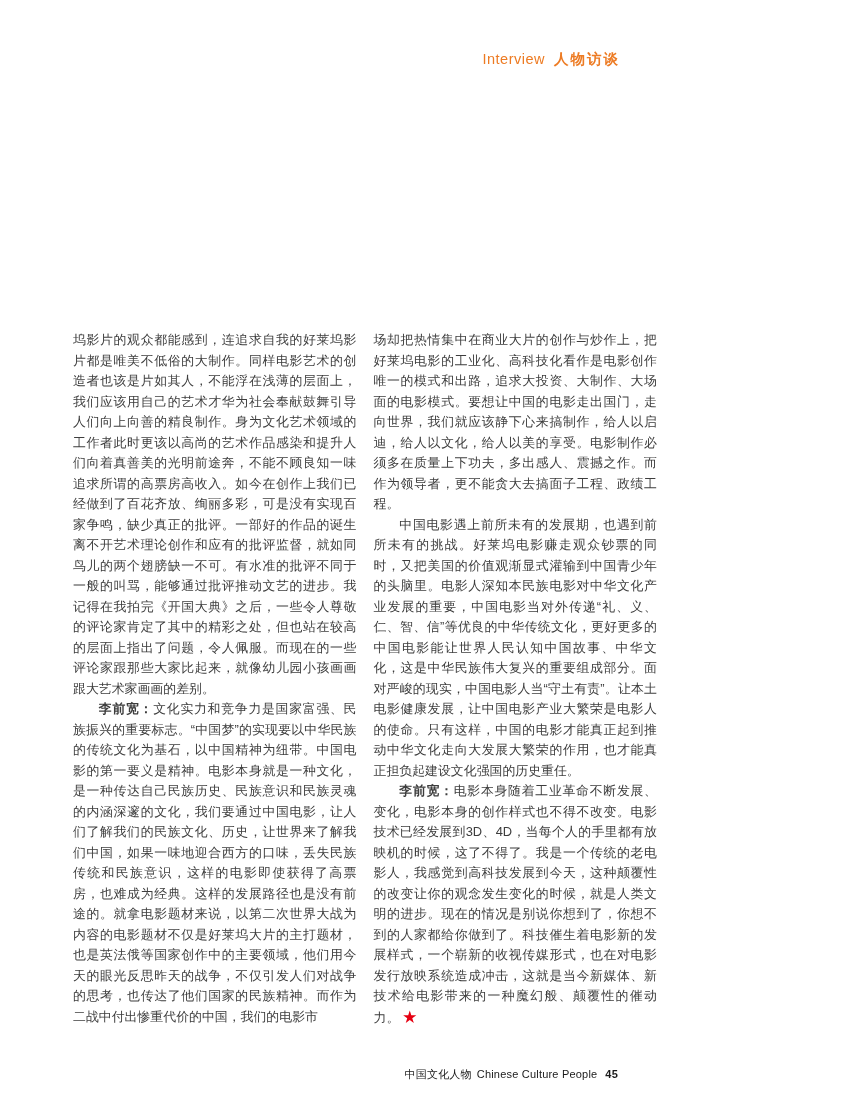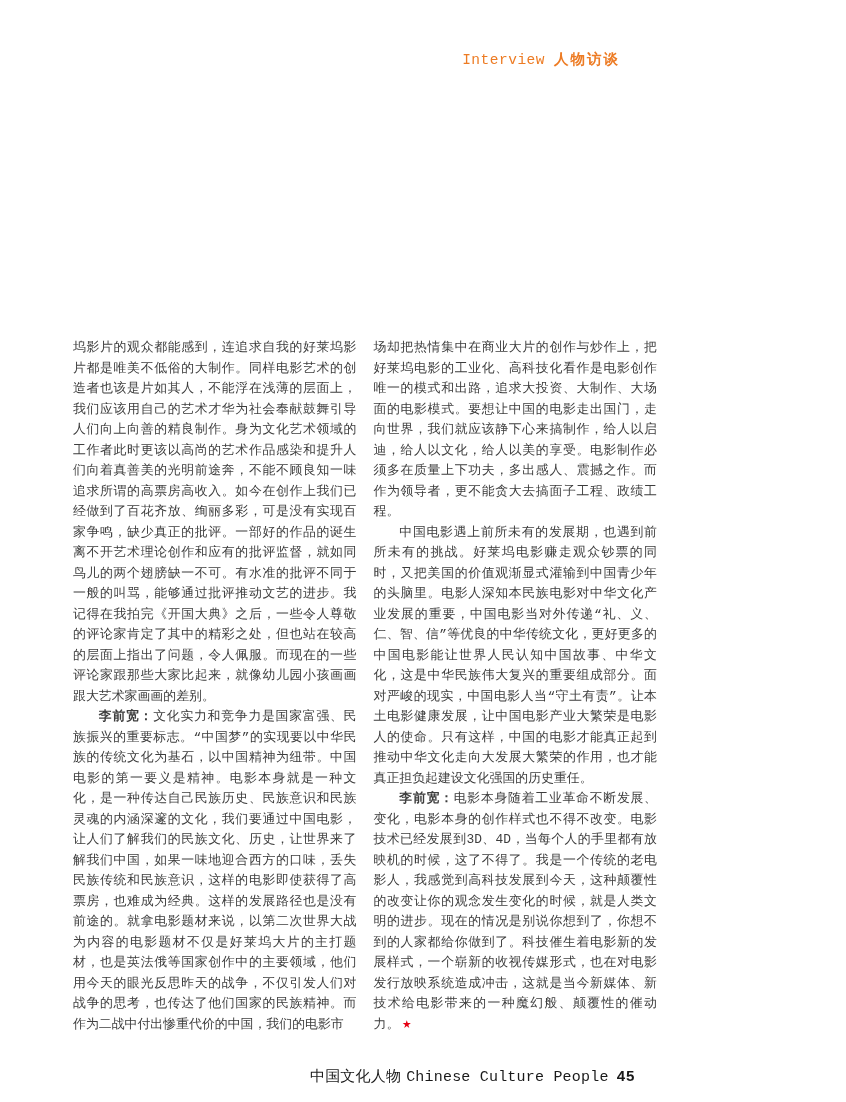--- a/index.html
+++ b/index.html
@@ -6,41 +6,41 @@
     --accent:#ed7b23;
     --star:#e60012;
     --ink:#3d3d3d;
   }
   html,body{margin:0;padding:0;background:#ffffff;}
   .page{
     position:relative;
     width:674px;height:1102px;
     background:#ffffff;
     overflow:hidden;
-    font-family:Liberation Mono, monospace;
+    font-family:Liberation Sans, sans-serif;
     color:var(--ink);
   }
   
   .section-header{
     position:absolute;
     top:50px;right:54px;
     font-size:14.5px;
     color:var(--accent);
     letter-spacing:0.5px;
     white-space:nowrap;
   }
   .section-header .zh{
     font-weight:bold;
     margin-left:9px;
     letter-spacing:2px;
   }
   
   .columns{
     position:absolute;
-    left:73px;top:338px;
+    left:73px;top:330px;
     width:584px;
     display:flex;
     gap:17px;
   }
   .column{
     width:284px;
     font-size:12.9px;
     line-height:20.5px;
     text-align:justify;
     text-justify:inter-character;
@@ -63,22 +63,22 @@
   .star{
     font-style:normal;
     color:var(--star);
     font-size:15px;
     padding-left:3px;
     letter-spacing:0;
   }
   
   .footer{
     position:absolute;
-    top:1067px;right:39px;
-    font-size:15px;
+    top:1067px;right:56px;
+    font-size:11px;
     color:#1a1a1a;
     white-space:nowrap;
     letter-spacing:0.2px;
   }
   .footer .en{margin-left:5px;}
   .footer .pagenum{
     font-weight:bold;
     margin-left:8px;
   }
 </style>

